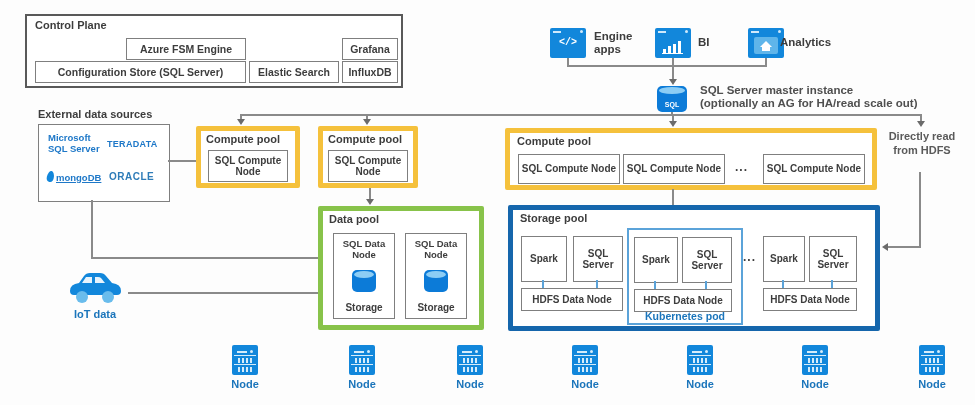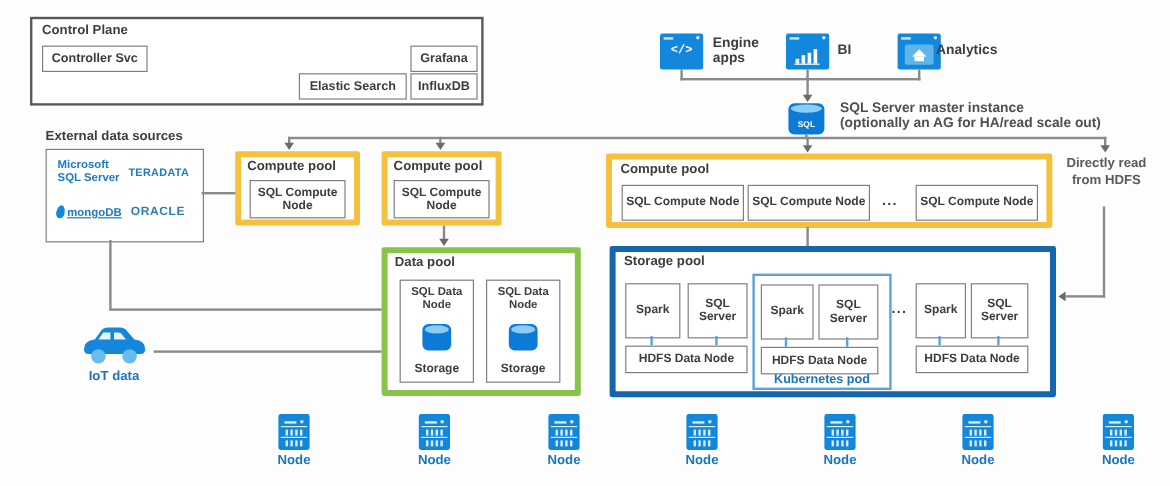--- a/index.html
+++ b/index.html
@@ -51,22 +51,23 @@
   .dots{position:absolute;font-size:12px;font-weight:700;color:#3d3d3d;letter-spacing:1px;}
   .note{position:absolute;font-size:11px;font-weight:600;color:#5a5a5a;text-align:center;line-height:1.25;}
 </style>
 </head>
 <body>
 
 <div class="canvas">
 
   <div class="cp">
     <div class="title" style="left:8px;top:3px;">Control Plane</div>
-    <div class="cell" style="left:8px;top:22px;width:86px;height:20px;">Controller Svc</div>
+    <div class="cell" style="left:99px;top:22px;width:118px;height:20px;">Azure FSM Engine</div>
     <div class="cell" style="left:315px;top:22px;width:54px;height:20px;">Grafana</div>
+    <div class="cell" style="left:8px;top:45px;width:209px;height:20px;">Configuration Store (SQL Server)</div>
     <div class="cell" style="left:222px;top:45px;width:88px;height:20px;">Elastic Search</div>
     <div class="cell" style="left:315px;top:45px;width:54px;height:20px;">InfluxDB</div>
   </div>
 
   <div class="appico" style="left:550px;top:28px;">
     <div class="tb-dash"></div>
       <div class="tb-dot"></div>
     <div class="code-glyph">&lt;/&gt;</div>
   </div>
   <div class="applabel" style="left:594px;top:30px;width:52px;">Engine apps</div>

